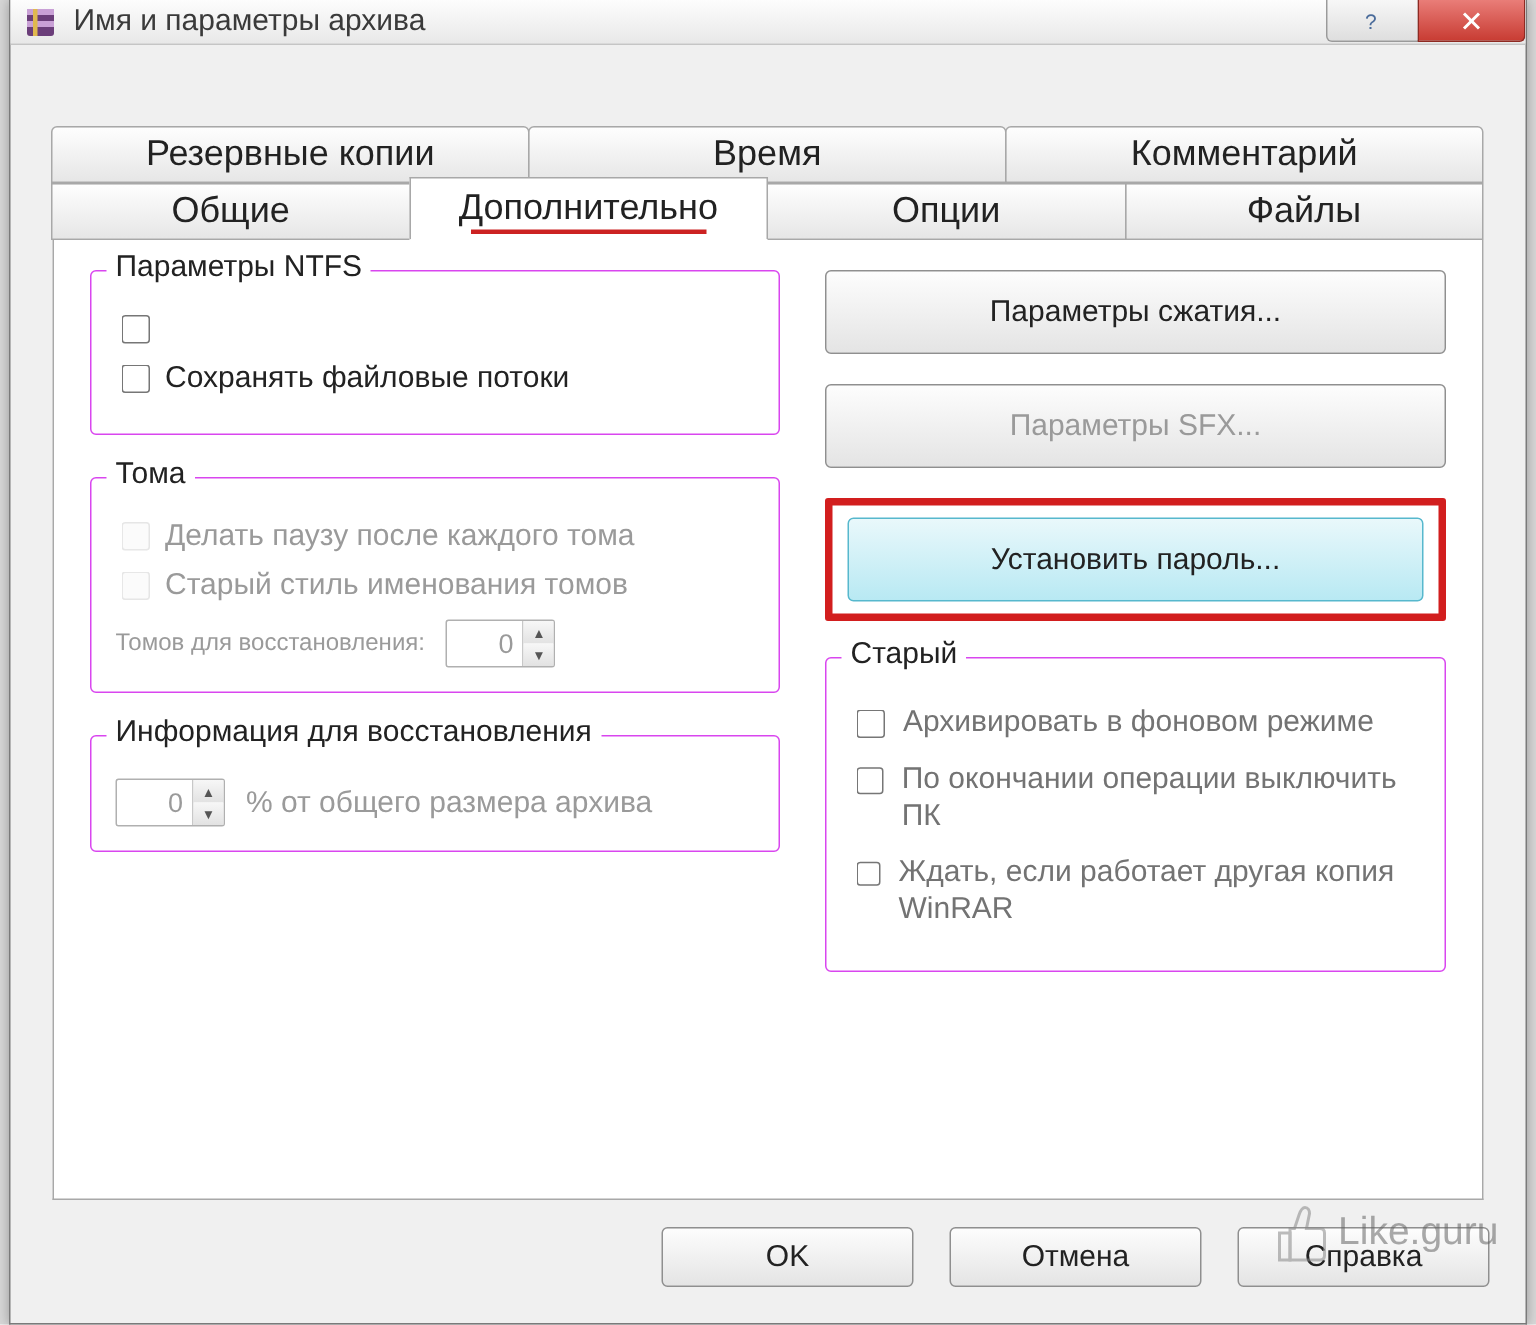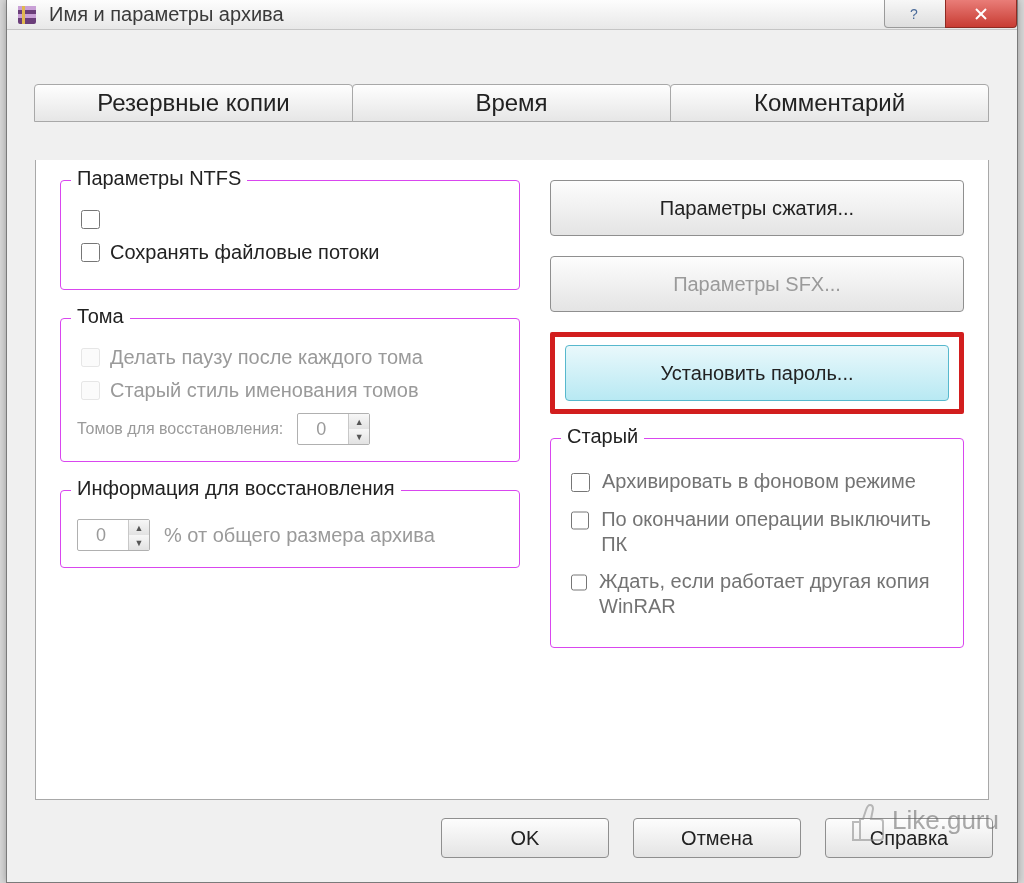--- a/index.html
+++ b/index.html
@@ -49,21 +49,21 @@
   }
   .group-title {
     position:absolute; top:-14px; left:10px; background:#fff; padding:0 6px; font-size:20px; color:#222;
   }
   .chk { display:flex; align-items:center; margin:8px 0; }
   .chk input { width:19px; height:19px; margin-right:10px; }
   .chk label { font-size:20px; color:#222; }
   .chk.disabled label { color:#9a9a9a; }
   .chk.disabled input { opacity:0.55; }
   .spin-row { display:flex; align-items:center; gap:14px; margin-top:10px; }
-  .spin-row.disabled span, .spin-row.disabled input { color:#9a9a9a;text-align:center; }
+  .spin-row.disabled span, .spin-row.disabled input { color:#9a9a9a; }
   .spin { display:inline-flex; align-items:center; border:1px solid #b0b0b0; border-radius:2px; background:#fff; }
   .spin input { width:50px; height:30px; border:none; text-align:right; padding-right:6px; font-size:18px; background:transparent; }
   .spin .arrows { display:flex; flex-direction:column; border-left:1px solid #c8c8c8; }
   .spin .arrows div { width:20px; height:15px; display:flex; align-items:center; justify-content:center; font-size:9px; color:#555; background:linear-gradient(#f7f7f7,#e2e2e2); }
   .right .big-btn {
     width:100%; height:56px; font-size:20px; border:1px solid #8f8f8f; border-radius:4px;
     background:linear-gradient(#fdfdfd,#e4e4e4); color:#222; margin-bottom:20px; cursor:default;
   }
   .right .big-btn.disabled { color:#9a9a9a; }
   .right .big-btn.highlight {
@@ -124,20 +124,35 @@
       <div class="tab">
           <span>Резервные копии</span>
         </div>
       <div class="tab">
           <span>Время</span>
         </div>
       <div class="tab">
           <span>Комментарий</span>
         </div>
     </div>
+    <div class="tab-row">
+      <div class="tab row2">
+          <span>Общие</span>
+        </div>
+      <div class="tab row2 active">
+        <span>Дополнительно</span>
+        <span class="underline"></span>
+      </div>
+      <div class="tab row2">
+          <span>Опции</span>
+        </div>
+      <div class="tab row2">
+          <span>Файлы</span>
+        </div>
+    </div>
 
     <div class="tab-panel">
       <div class="cols">
         <div class="left">
 
           <div class="group">
             <span class="group-title">Параметры NTFS</span>
             <div class="chk">
               <input type="checkbox" style="">
             </div>

